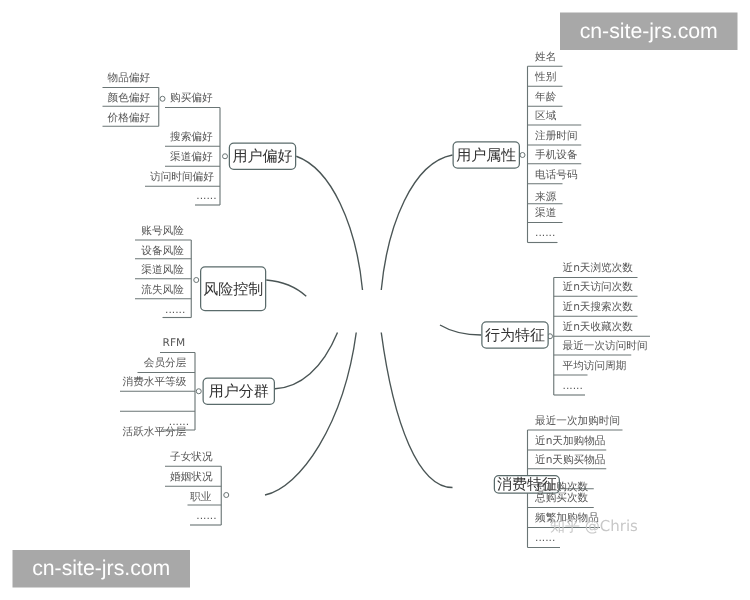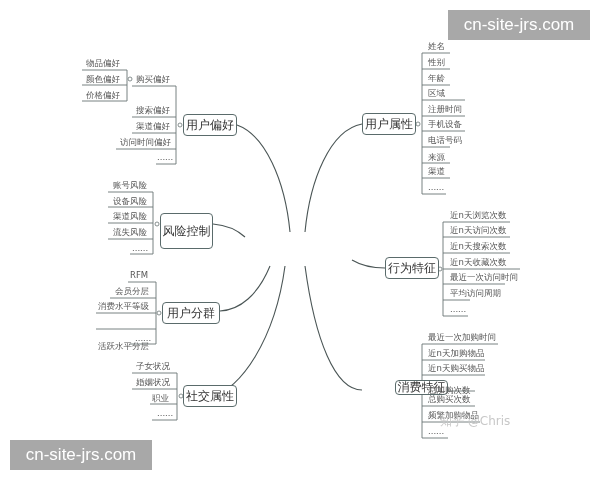--- a/index.html
+++ b/index.html
@@ -107,21 +107,20 @@
       <circle cx="418" cy="124" r="2"></circle>
       <circle cx="440" cy="269" r="2"></circle>
       <circle cx="418" cy="391" r="2"></circle>
     </g>
   </svg>
 
 
   <div class="node" style="left:183px;top:114px;width:54px;height:22px;">用户偏好</div>
   <div class="node" style="left:160px;top:213px;width:53px;height:36px;">风险控制</div>
   <div class="node" style="left:162px;top:302px;width:58px;height:22px;">用户分群</div>
-  <div class="node" style="left:183px;top:385px;width:54px;height:22px;">社交属性</div>
   <div class="node" style="left:362px;top:113px;width:54px;height:22px;">用户属性</div>
   <div class="node" style="left:385px;top:257px;width:54px;height:22px;">行为特征</div>
   <div class="node" style="left:363px;top:380px;width:53px;height:15px;margin-left:32px;">消费特征</div>
 
   <div class="leaf" style="left:136px;top:73px;">购买偏好</div>
 
   <div class="leaf left" style="left:86px;top:57px;">物品偏好</div>
   <div class="leaf left" style="left:86px;top:73px;">颜色偏好</div>
   <div class="leaf left" style="left:86px;top:89px;">价格偏好</div>
 

